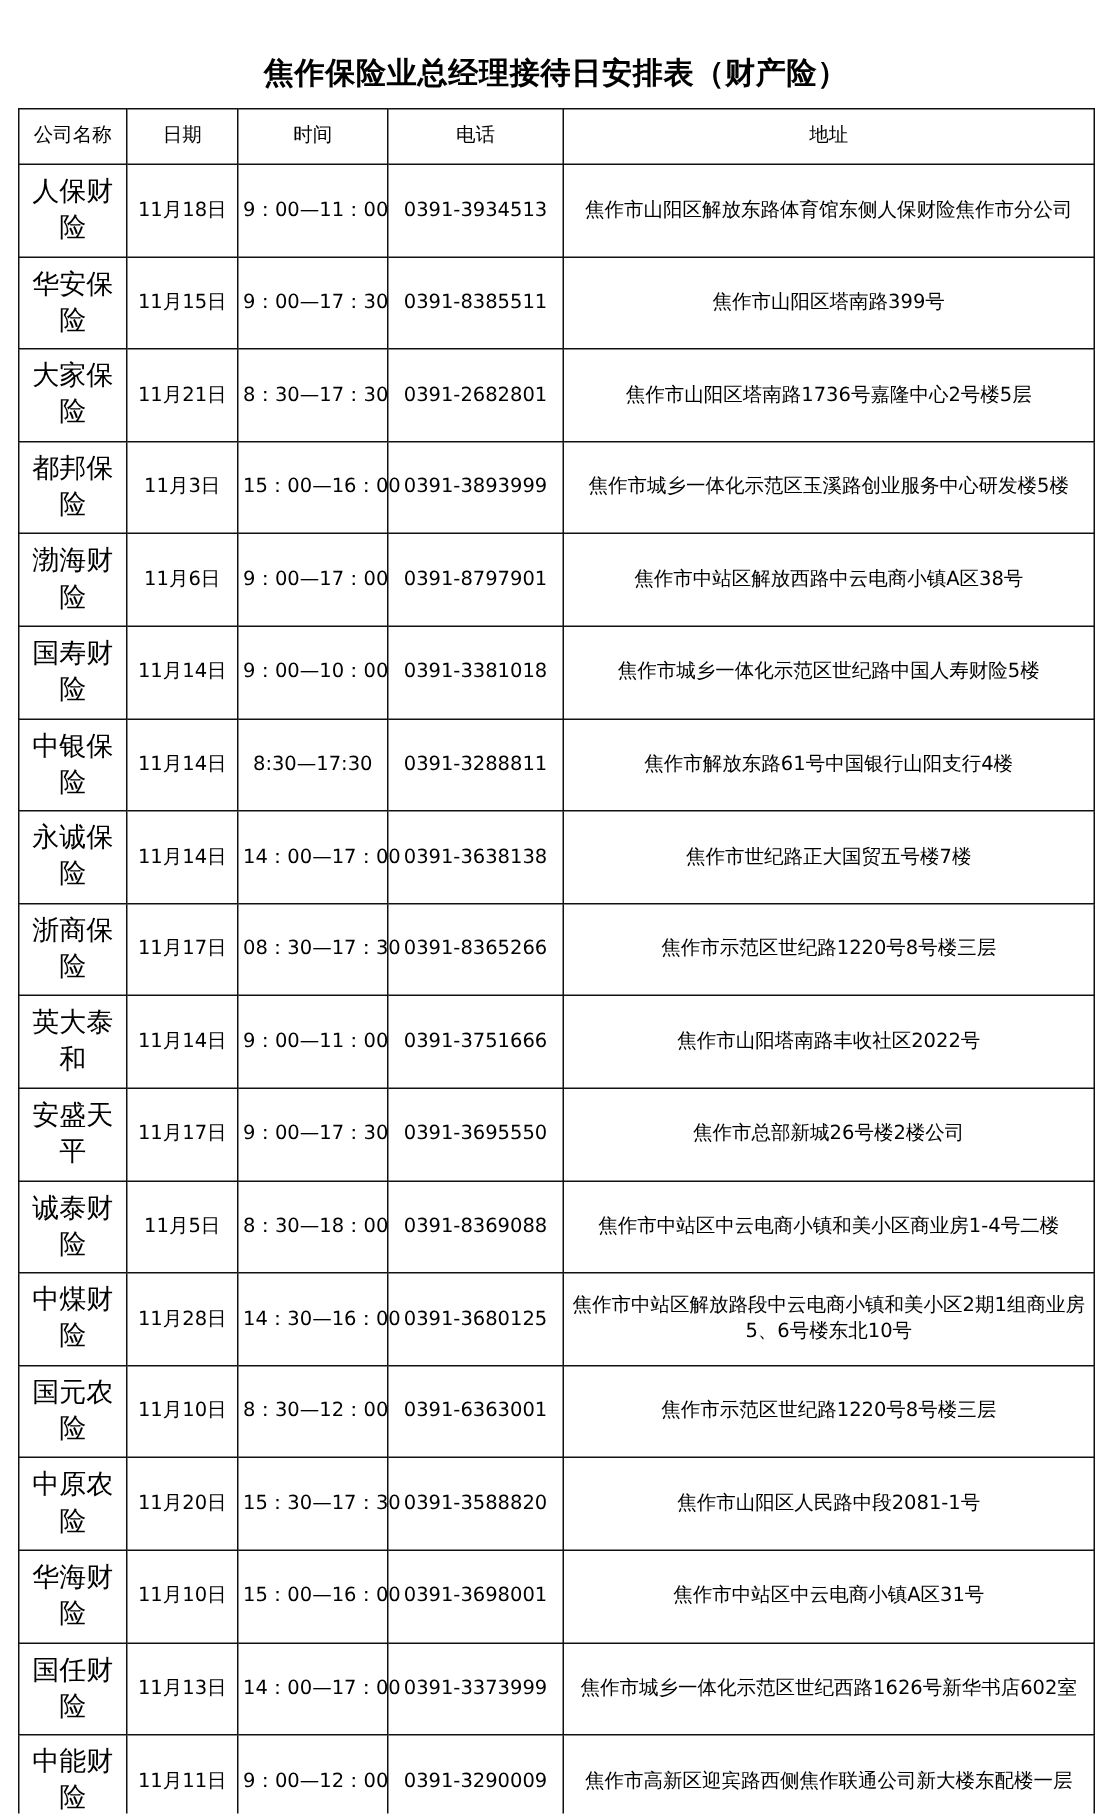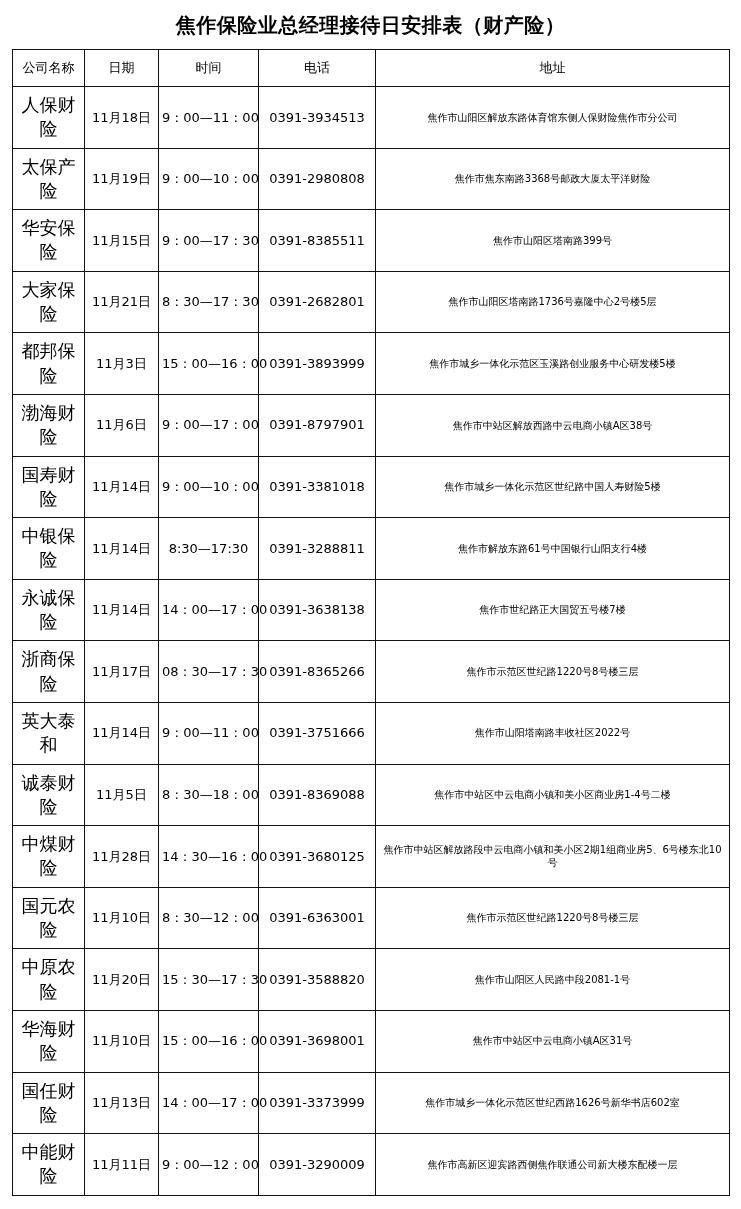--- a/index.html
+++ b/index.html
@@ -21,20 +21,21 @@
     box-sizing: border-box;
     padding: 0 12px;
   }
   .doc-title {
     text-align: center;
     font-size: 20px;
     font-weight: bold;
     letter-spacing: 0.5px;
     padding: 12px 0 10px 0;
     font-family: "DejaVu Serif", "Liberation Serif", serif;
+    margin-top: 23px;
   }
   table.schedule {
     width: 717px;
     border-collapse: collapse;
     table-layout: fixed;
     font-size: 13px;
   }
   table.schedule th,
   table.schedule td {
     border: 1px solid #111111;
@@ -53,21 +54,21 @@
   col.c-company { width: 72px; }
   col.c-date    { width: 74px; }
   col.c-time    { width: 100px; }
   col.c-phone   { width: 117px; }
   col.c-address { width: 354px; }
 
   td.company { font-size: 18px; }
   td.date    { font-size: 13px; }
   td.time    { font-size: 13px; white-space: nowrap; }
   td.phone   { font-size: 13px; white-space: nowrap; }
-  td.address { font-size: 10px; padding-left: 6px; padding-right: 6px; }
+  td.address { font-size: 13px; padding-left: 6px; padding-right: 6px; }
 </style>
 </head>
 <body>
 
 <div class="page">
 
   <div class="doc-title">焦作保险业总经理接待日安排表（财产险）</div>
 
   <table class="schedule">
     <colgroup>
@@ -88,27 +89,20 @@
     </thead>
     <tbody id="table-body">
         <tr>
           <td class="company">人保财险</td>
           <td class="date">11月18日</td>
           <td class="time">9：00—11：00</td>
           <td class="phone">0391-3934513</td>
           <td class="address">焦作市山阳区解放东路体育馆东侧人保财险焦作市分公司</td>
         </tr>
         <tr>
-          <td class="company">太保产险</td>
-          <td class="date">11月19日</td>
-          <td class="time">9：00—10：00</td>
-          <td class="phone">0391-2980808</td>
-          <td class="address">焦作市焦东南路3368号邮政大厦太平洋财险</td>
-        </tr>
-        <tr>
           <td class="company">华安保险</td>
           <td class="date">11月15日</td>
           <td class="time">9：00—17：30</td>
           <td class="phone">0391-8385511</td>
           <td class="address">焦作市山阳区塔南路399号</td>
         </tr>
         <tr>
           <td class="company">大家保险</td>
           <td class="date">11月21日</td>
           <td class="time">8：30—17：30</td>
@@ -158,20 +152,27 @@
           <td class="address">焦作市示范区世纪路1220号8号楼三层</td>
         </tr>
         <tr>
           <td class="company">英大泰和</td>
           <td class="date">11月14日</td>
           <td class="time">9：00—11：00</td>
           <td class="phone">0391-3751666</td>
           <td class="address">焦作市山阳塔南路丰收社区2022号</td>
         </tr>
         <tr>
+          <td class="company">安盛天平</td>
+          <td class="date">11月17日</td>
+          <td class="time">9：00—17：30</td>
+          <td class="phone">0391-3695550</td>
+          <td class="address">焦作市总部新城26号楼2楼公司</td>
+        </tr>
+        <tr>
           <td class="company">诚泰财险</td>
           <td class="date">11月5日</td>
           <td class="time">8：30—18：00</td>
           <td class="phone">0391-8369088</td>
           <td class="address">焦作市中站区中云电商小镇和美小区商业房1-4号二楼</td>
         </tr>
         <tr>
           <td class="company">中煤财险</td>
           <td class="date">11月28日</td>
           <td class="time">14：30—16：00</td>

